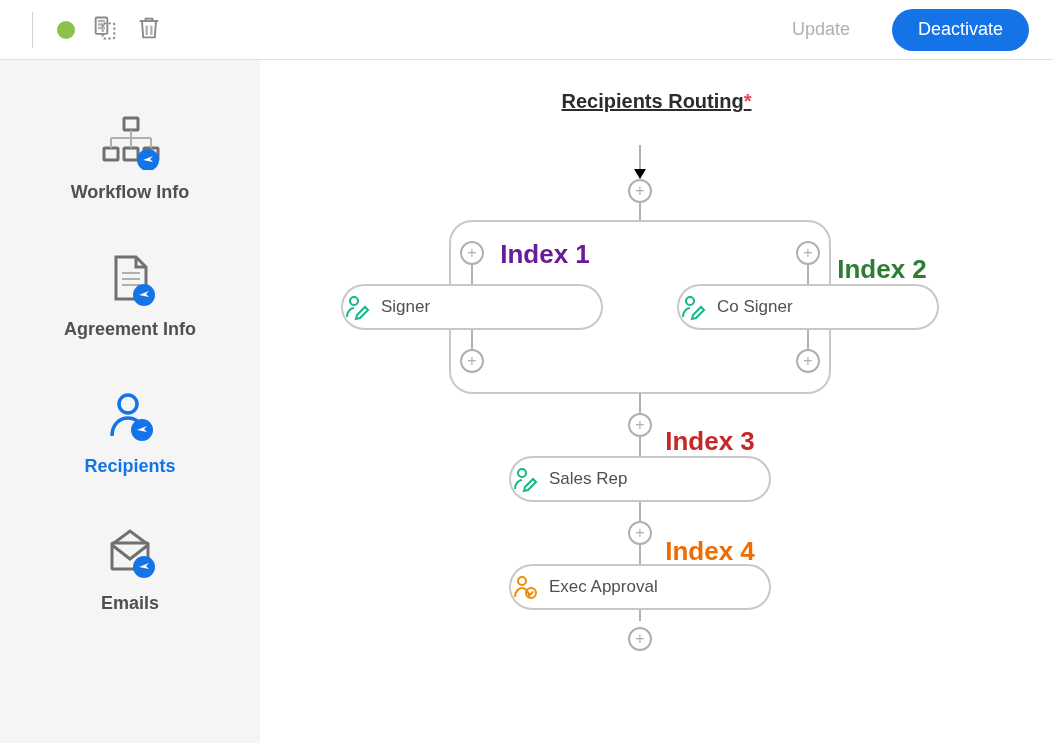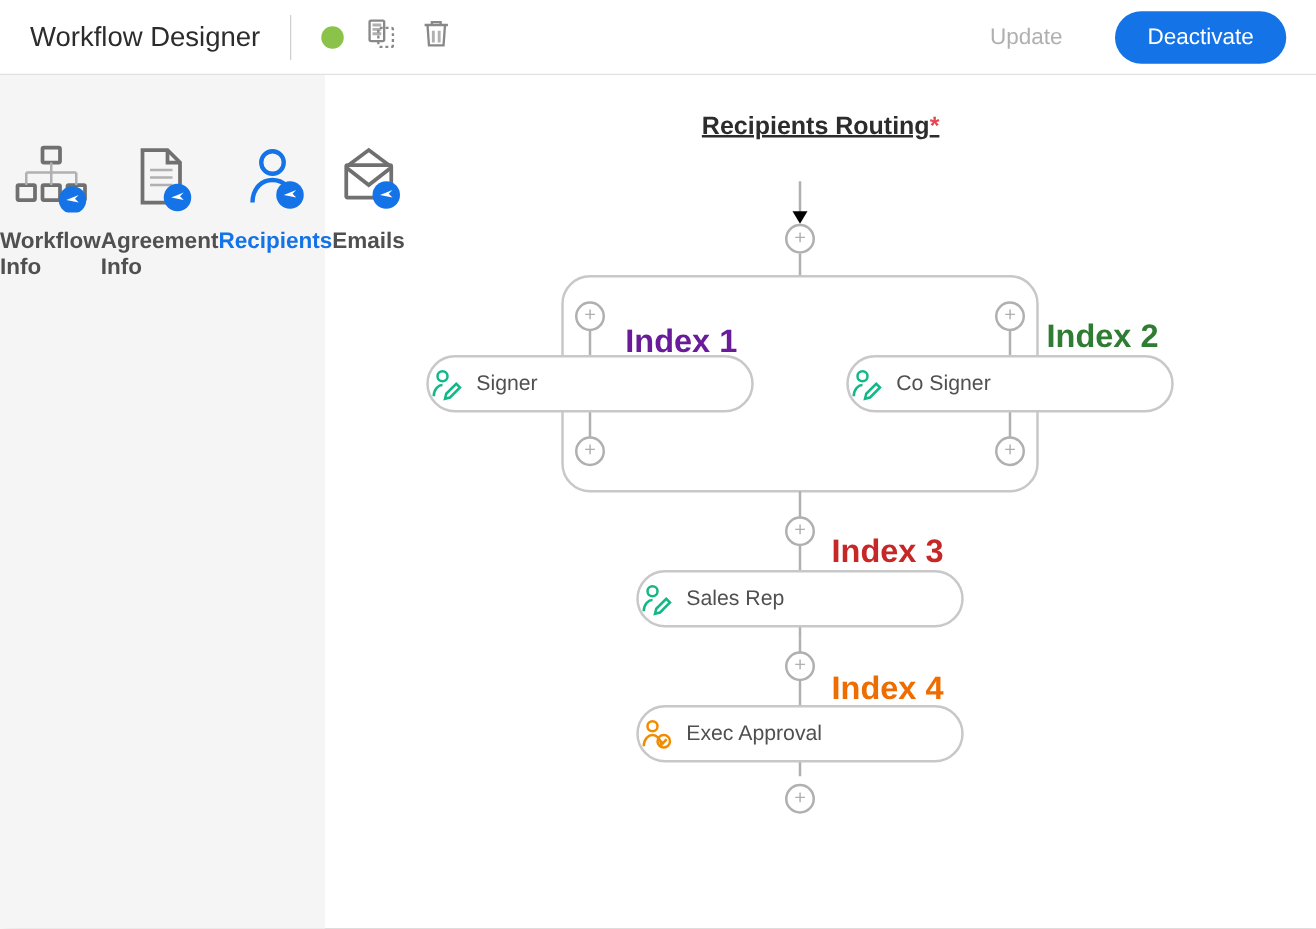--- a/index.html
+++ b/index.html
@@ -26,21 +26,21 @@
   .btn {
     height: 42px; padding: 0 26px; border-radius: 21px;
     font-size: 18px; cursor: pointer; display: flex; align-items: center;
   }
   .btn-close { border: 2px solid #707070; color: #505050; background: #fff; }
   .btn-update { color: #b0b0b0; background: transparent; border: none; cursor: default; }
   .btn-deactivate { background: #1473E6; color: #fff; border: none; }
   .body { flex: 1; display: flex; }
   .sidebar {
     width: 260px; background: #f5f5f5;
-    display: flex; flex-direction: row;
+    display: flex; flex-direction: column;
     padding-top: 30px;
     position: relative;
   }
   .side-item {
     display: flex; flex-direction: column; align-items: center;
     padding: 24px 0; cursor: pointer; position: relative;
   }
   .side-label { margin-top: 12px; font-size: 18px; color: #505050; font-weight: 600; }
   .side-item.active .side-label { color: #1473E6; }
   .side-item.active::after {
@@ -75,21 +75,20 @@
 
   svg line, svg path.connector { stroke: #b0b0b0; stroke-width: 2; fill: none; }
   svg.connectors { position: absolute; top: 0; left: 0; pointer-events: none; }
   svg .branch-box { stroke: #c8c8c8; stroke-width: 2; fill: none; }
 </style>
 </head>
 <body>
 
 <div class="app">
   <div class="header">
-    <div class="header-title">Workflow Designer</div>
     <div class="vdiv"></div>
     <div class="status-dot"></div>
     <div class="hicon">
       <svg width="28" height="28" viewBox="0 0 24 24" fill="none" stroke="#888" stroke-width="1.6">
         <rect x="4" y="3" width="10" height="14" rx="1"></rect>
         <line x1="6" y1="6" x2="12" y2="6"></line>
           <line x1="6" y1="9" x2="12" y2="9"></line>
           <line x1="6" y1="12" x2="12" y2="12"></line>
         <rect x="10" y="8" width="10" height="13" rx="1" stroke-dasharray="2 2"></rect>
       </svg>
@@ -198,21 +197,21 @@
 
           <line x1="360" y1="398" x2="360" y2="508"></line>
         </svg>
 
         <div class="add-circle" style="left:360px; top:78px;">+</div>
 
         <div class="add-circle" style="left:192px; top:140px;">+</div>
 
         <div class="add-circle" style="left:528px; top:140px;">+</div>
 
-        <div class="index-label idx1" style="left:265px; top:160px;">Index 1</div>
+        <div class="index-label idx1" style="left:265px; top:141px;">Index 1</div>
         <div class="index-label idx2" style="left:602px; top:156px;">Index 2</div>
 
         <div class="pill" style="left:192px; top:194px; width:262px;">
           <svg width="28" height="28" viewBox="0 0 28 28">
             <g fill="none" stroke="#12b886" stroke-width="2">
               <circle cx="11" cy="8" r="4"></circle>
               <path d="M4 24 c0-6 4-9 7-9"></path>
               <path d="M14 22 l8 -8 l3 3 l-8 8 l-4 1 z"></path>
             </g>
           </svg>

